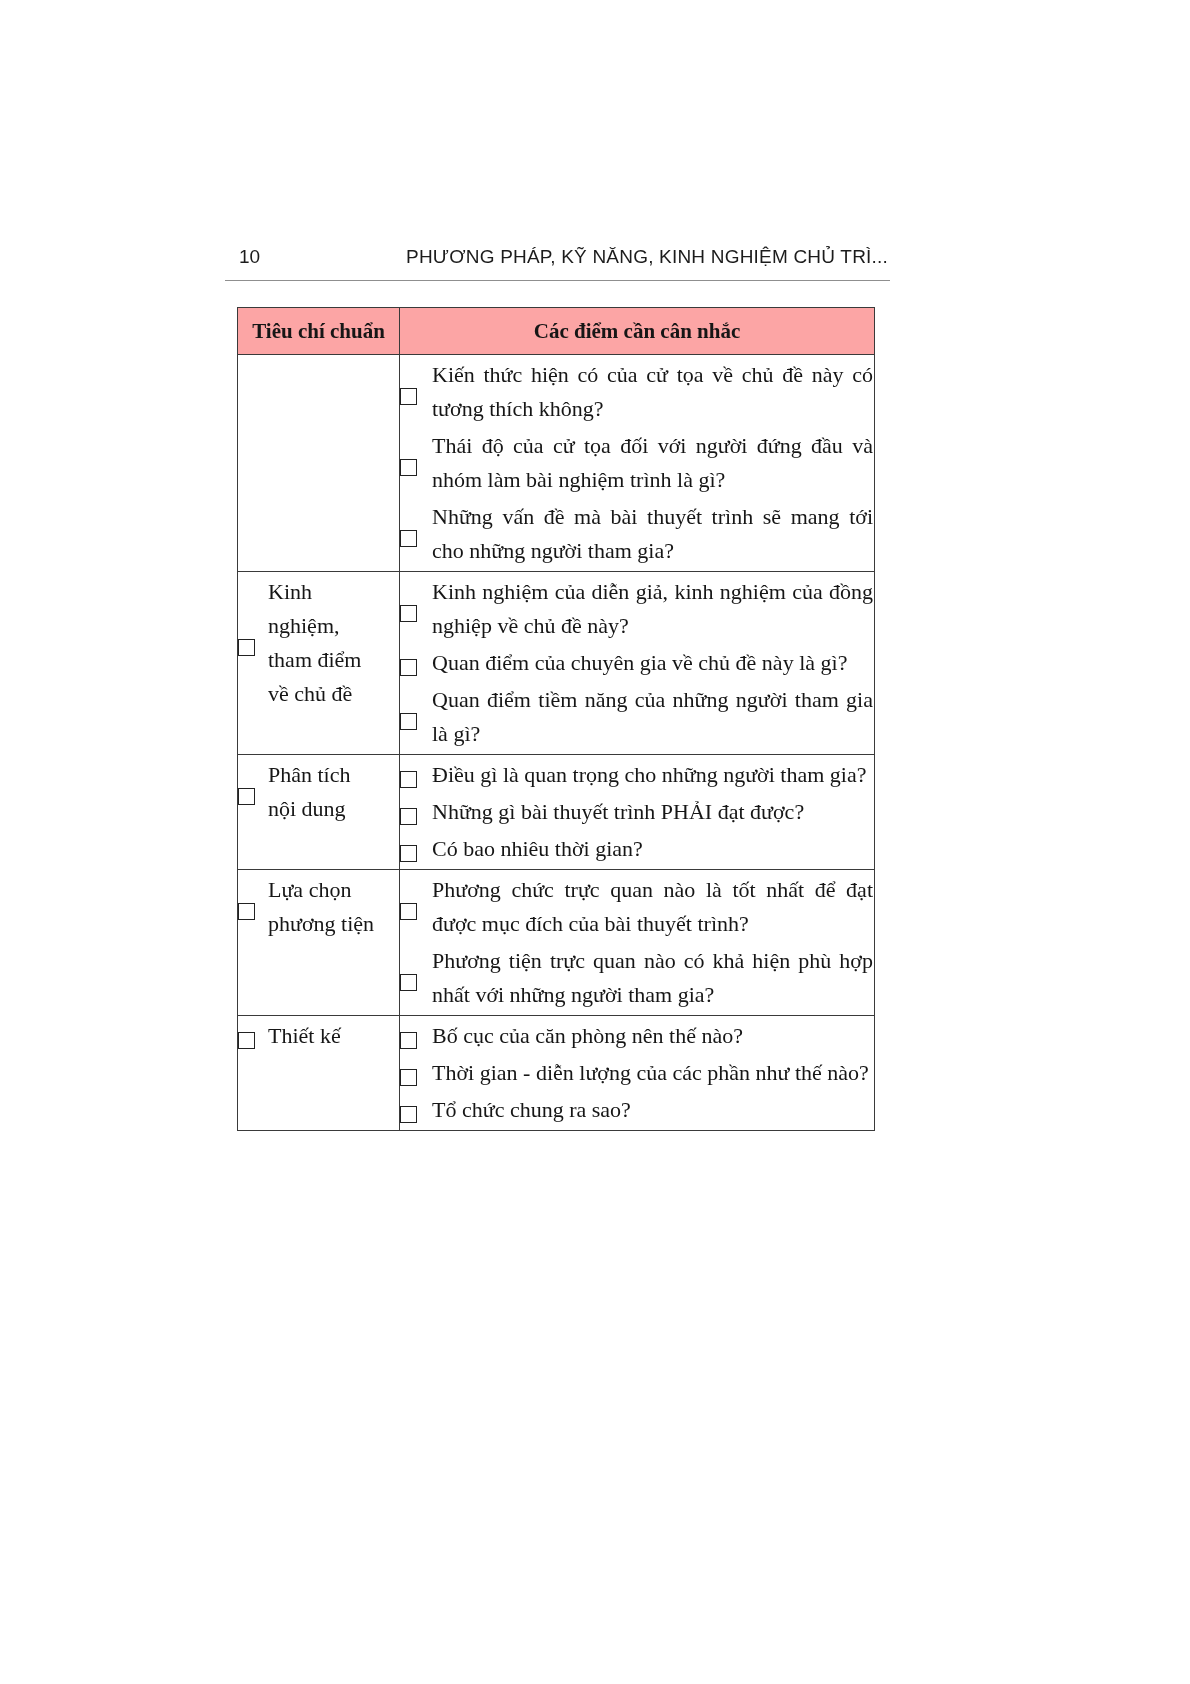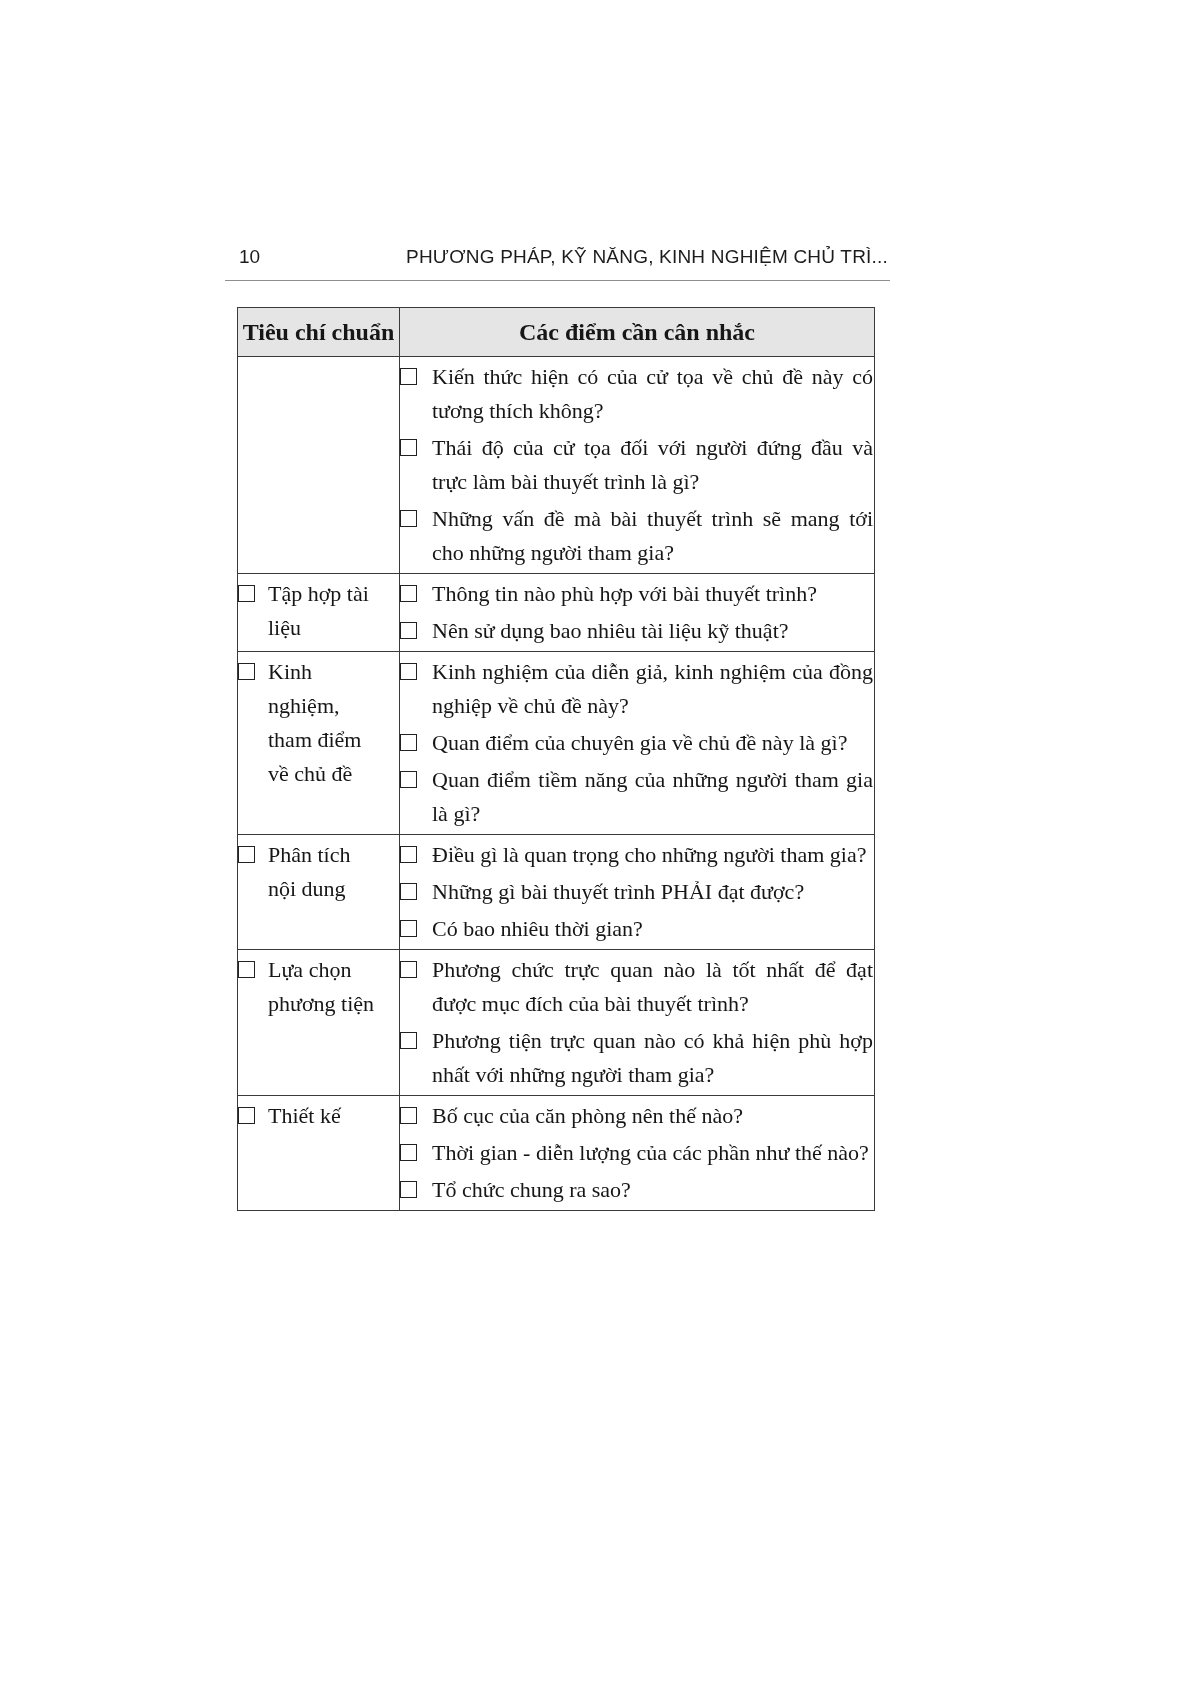--- a/index.html
+++ b/index.html
@@ -42,35 +42,35 @@
     width: 637px;
     table-layout: fixed;
   }
   .criteria-table th,
   .criteria-table td {
     border: 1.5px solid #3a3a3a;
     vertical-align: top;
     padding: 0;
   }
   .criteria-table th {
-    background: #e5e5e5;
-    font-size: 24px;
+    background: #fca5a5;
+    font-size: 21px;
     font-weight: bold;
     text-align: center;
     padding: 11px 4px 10px 4px;
   }
   .col-criterion { width: 162px; }
   .col-points   { width: 475px; }
 
   .crit-cell   { padding: 10px 6px 10px 16px; }
   .points-cell { padding: 9px 6px 9px 12px; }
 
   .check-item {
     display: flex;
-    align-items: flex-start;
+    align-items: center;
     font-size: 22px;
     line-height: 34px;
     margin: 3px 0;
   }
   .checkbox {
     flex: 0 0 auto;
     width: 15px;
     height: 15px;
     border: 1.8px solid #222222;
     margin-top: 8px;
@@ -112,43 +112,25 @@
       <tbody>
           <tr>
             <td class="crit-cell"></td>
             <td class="points-cell">
               <div class="check-item">
                 <span class="checkbox"></span>
                 <span class="item-text">Kiến thức hiện có của cử tọa về chủ đề này có tương thích không?</span>
               </div>
               <div class="check-item">
                 <span class="checkbox"></span>
-                <span class="item-text">Thái độ của cử tọa đối với người đứng đầu và trực làm bài thuyết trình là gì?</span>
+                <span class="item-text">Thái độ của cử tọa đối với người đứng đầu và nhóm làm bài nghiệm trình là gì?</span>
               </div>
               <div class="check-item">
                 <span class="checkbox"></span>
                 <span class="item-text">Những vấn đề mà bài thuyết trình sẽ mang tới cho những người tham gia?</span>
-              </div>
-            </td>
-          </tr>
-          <tr>
-            <td class="crit-cell">
-              <div class="check-item">
-                <span class="checkbox"></span>
-                <span class="item-text">Tập hợp tài liệu</span>
-              </div>
-            </td>
-            <td class="points-cell">
-              <div class="check-item">
-                <span class="checkbox"></span>
-                <span class="item-text">Thông tin nào phù hợp với bài thuyết trình?</span>
-              </div>
-              <div class="check-item">
-                <span class="checkbox"></span>
-                <span class="item-text">Nên sử dụng bao nhiêu tài liệu kỹ thuật?</span>
               </div>
             </td>
           </tr>
           <tr>
             <td class="crit-cell">
               <div class="check-item">
                 <span class="checkbox"></span>
                 <span class="item-text">Kinh nghiệm, tham điểm về chủ đề</span>
               </div>
             </td>

